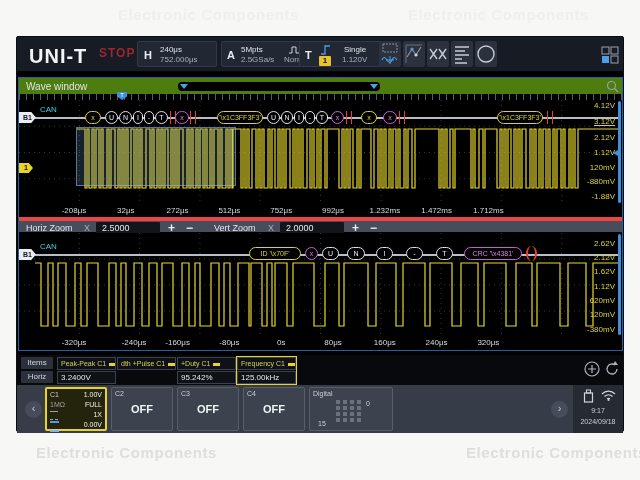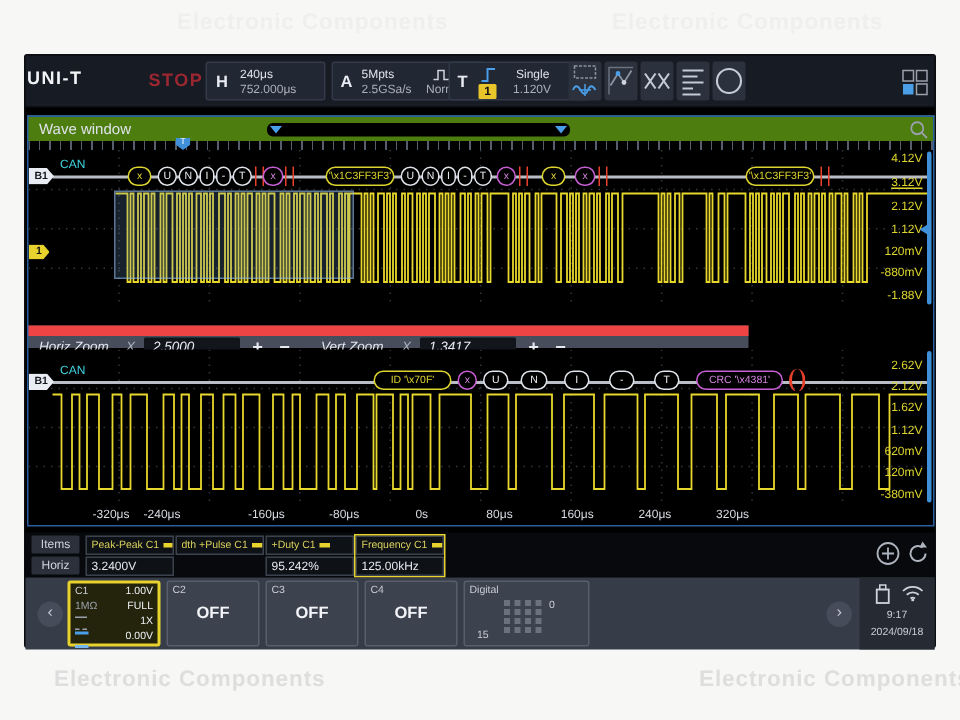--- a/index.html
+++ b/index.html
@@ -6,21 +6,21 @@
   #stage{position:relative;width:640px;height:480px;background:#f7f7f6;overflow:hidden;
          font-family:"Liberation Sans",sans-serif;}
   .abs{position:absolute;}
   .wm{position:absolute;color:#dedede;font-weight:bold;font-size:15px;letter-spacing:.6px;white-space:nowrap;}
   .wm-faint{color:#efefee;}
   
   #scope{position:absolute;left:16px;top:36px;width:608px;height:396px;background:#000;
          border:1px solid #0b0d11;box-sizing:border-box;border-radius:2px;}
   
   #topbar{position:absolute;left:0;top:0;width:606px;height:34px;background:#171b23;border-bottom:1px solid #04060a;}
-  #logo{position:absolute;left:1px;top:8px;font-size:12px;font-weight:800;color:#f2f4f8;letter-spacing:1px;}
+  #logo{position:absolute;left:12px;top:8px;font-size:20px;font-weight:800;color:#f2f4f8;letter-spacing:1px;}
   #stop{position:absolute;left:82px;top:9px;font-size:12px;font-weight:bold;color:#9c2730;letter-spacing:1px;}
   .grp{position:absolute;top:4px;height:26px;background:#222734;border:1px solid #323949;border-radius:2px;box-sizing:border-box;}
   .biglet{position:absolute;font-size:11px;font-weight:bold;color:#e8ebf1;}
   .sm{position:absolute;font-size:8px;color:#dfe3ea;white-space:nowrap;}
   .sm2{position:absolute;font-size:8px;color:#aab0bc;white-space:nowrap;}
   .tile{position:absolute;top:4px;width:22px;height:26px;background:#2b313d;border-radius:2px;}
   #trig1box{position:absolute;left:19px;top:14px;width:12px;height:10px;background:#e8c52b;color:#111;
             font-size:8px;font-weight:bold;text-align:center;line-height:10px;border-radius:1px;}
   
   #wwheader{position:absolute;left:1px;top:40px;width:605px;height:17px;background:#4d7c0f;border-top:1px solid #3b82c4;box-sizing:border-box;}
@@ -51,21 +51,21 @@
   .redsq{position:absolute;width:7px;height:15px;border-left:2px solid #e8402a;border-right:2px solid #e8402a;border-radius:50%;}
   .vlabel{position:absolute;right:7px;font-size:8px;color:#ddd42e;white-space:nowrap;}
   .chmark{position:absolute;left:0;width:14px;height:10px;background:#e8d22e;color:#111;font-size:7px;font-weight:bold;
           text-align:center;line-height:10px;clip-path:polygon(0 0,70% 0,100% 50%,70% 100%,0 100%);}
   .trigmark{position:absolute;right:1px;width:8px;height:10px;background:#3f8fd9;clip-path:polygon(100% 0,0 50%,100% 100%);}
   .selrect{position:absolute;background:rgba(110,155,205,.22);border:1px solid rgba(150,190,235,.55);box-sizing:border-box;}
   
   .axis{position:absolute;left:2px;width:604px;height:12px;}
   .tlabel{position:absolute;font-size:8px;color:#d7dbe2;transform:translateX(-50%);white-space:nowrap;}
   
-  #zoombar{position:absolute;left:1px;top:180px;width:481px;height:15px;background:#474d5b;border-top:7px solid #ef4444;box-sizing:border-box;font-style:italic;}
+  #zoombar{position:absolute;left:1px;top:180px;width:605px;height:15px;background:#474d5b;border-top:4px solid #ef4444;box-sizing:border-box;}
   .zlabel{position:absolute;top:2px;font-size:9px;color:#e3e6ec;}
   .zx{position:absolute;top:2px;font-size:9px;color:#aab0bc;}
   .zval{position:absolute;top:1px;height:12px;background:#12151b;color:#e8ebf1;font-size:9px;line-height:12px;padding-left:6px;width:58px;border-radius:1px;}
   .zbtn{position:absolute;top:0px;font-size:12px;font-weight:bold;color:#e8ebf1;cursor:default;}
   
   #measure{position:absolute;left:0;top:318px;width:606px;height:30px;background:#07090d;}
   .mrowlab{position:absolute;left:4px;width:32px;height:12px;background:#2b303b;color:#cfd4dc;font-size:8px;text-align:center;line-height:12px;border-radius:1px;}
   .mcell{position:absolute;width:59px;height:13px;border:1px solid #3c424d;box-sizing:border-box;background:#0e1116;font-size:7px;
          color:#d9d15c;line-height:11px;padding-left:3px;white-space:nowrap;overflow:hidden;}
   .mcellv{color:#e6e9ee;font-size:8px;}
@@ -232,30 +232,41 @@
           <div class="vlabel" style="top: 17px; text-decoration: underline;">3.12V</div>
           <div class="vlabel" style="top: 33px;">2.12V</div>
           <div class="vlabel" style="top: 48px;">1.12V</div>
           <div class="vlabel" style="top: 63px;">120mV</div>
           <div class="vlabel" style="top: 77px;">-880mV</div>
           <div class="vlabel" style="top: 92px;">-1.88V</div>
         </div>
       <div class="chmark" style="top:63px">1</div>
       <div class="trigmark" style="top:48px"></div>
     </div>
+    <div class="axis" id="ax1" style="top:168px">
+        <div class="tlabel" style="left: 55px; top: 1px;">-208μs</div>
+        <div class="tlabel" style="left: 106.8px; top: 1px;">32μs</div>
+        <div class="tlabel" style="left: 158.6px; top: 1px;">272μs</div>
+        <div class="tlabel" style="left: 210.4px; top: 1px;">512μs</div>
+        <div class="tlabel" style="left: 262.2px; top: 1px;">752μs</div>
+        <div class="tlabel" style="left: 314px; top: 1px;">992μs</div>
+        <div class="tlabel" style="left: 365.8px; top: 1px;">1.232ms</div>
+        <div class="tlabel" style="left: 417.6px; top: 1px;">1.472ms</div>
+        <div class="tlabel" style="left: 469.4px; top: 1px;">1.712ms</div>
+      </div>
 
     <div id="zoombar">
       <span class="zlabel" style="left:8px">Horiz Zoom</span>
       <span class="zx" style="left:66px">X</span>
       <span class="zval" style="left:78px">2.5000</span>
       <span class="zbtn" style="left:150px">+</span>
       <span class="zbtn" style="left:168px">−</span>
       <span class="zlabel" style="left:196px">Vert Zoom</span>
       <span class="zx" style="left:250px">X</span>
-      <span class="zval" style="left:262px">1.3417</span>
+      <span class="zval" style="left:262px">2.0000</span>
       <span class="zbtn" style="left:334px">+</span>
       <span class="zbtn" style="left:352px">−</span>
     </div>
 
     <div class="win" id="win2">
       <svg id="wave2" width="603" height="104">
           <line x1="60.3" x2="60.3" y1="0" y2="104" stroke="#33373e" stroke-dasharray="1,4"></line>
           <line x1="120.6" x2="120.6" y1="0" y2="104" stroke="#33373e" stroke-dasharray="1,4"></line>
           <line x1="180.9" x2="180.9" y1="0" y2="104" stroke="#33373e" stroke-dasharray="1,4"></line>
           <line x1="241.2" x2="241.2" y1="0" y2="104" stroke="#33373e" stroke-dasharray="1,4"></line>
@@ -288,21 +299,21 @@
           <div class="vlabel" style="top: 20px;">2.12V</div>
           <div class="vlabel" style="top: 34px;">1.62V</div>
           <div class="vlabel" style="top: 49px;">1.12V</div>
           <div class="vlabel" style="top: 63px;">620mV</div>
           <div class="vlabel" style="top: 77px;">120mV</div>
           <div class="vlabel" style="top: 92px;">-380mV</div>
         </div>
     </div>
     <div class="axis" id="ax2" style="top:300px">
         <div class="tlabel" style="left: 55px; top: 1px; text-align: right;">-320μs</div>
-        <div class="tlabel" style="left: 89px; top: 1px;">-240μs</div>
+        <div class="tlabel" style="left: 115px; top: 1px;">-240μs</div>
         <div class="tlabel" style="left: 158.6px; top: 1px;">-160μs</div>
         <div class="tlabel" style="left: 210.4px; top: 1px;">-80μs</div>
         <div class="tlabel" style="left: 262.2px; top: 1px;">0s</div>
         <div class="tlabel" style="left: 314px; top: 1px;">80μs</div>
         <div class="tlabel" style="left: 365.8px; top: 1px;">160μs</div>
         <div class="tlabel" style="left: 417.6px; top: 1px;">240μs</div>
         <div class="tlabel" style="left: 469.4px; top: 1px;">320μs</div>
       </div>
 
     <div id="panelframe"></div>

